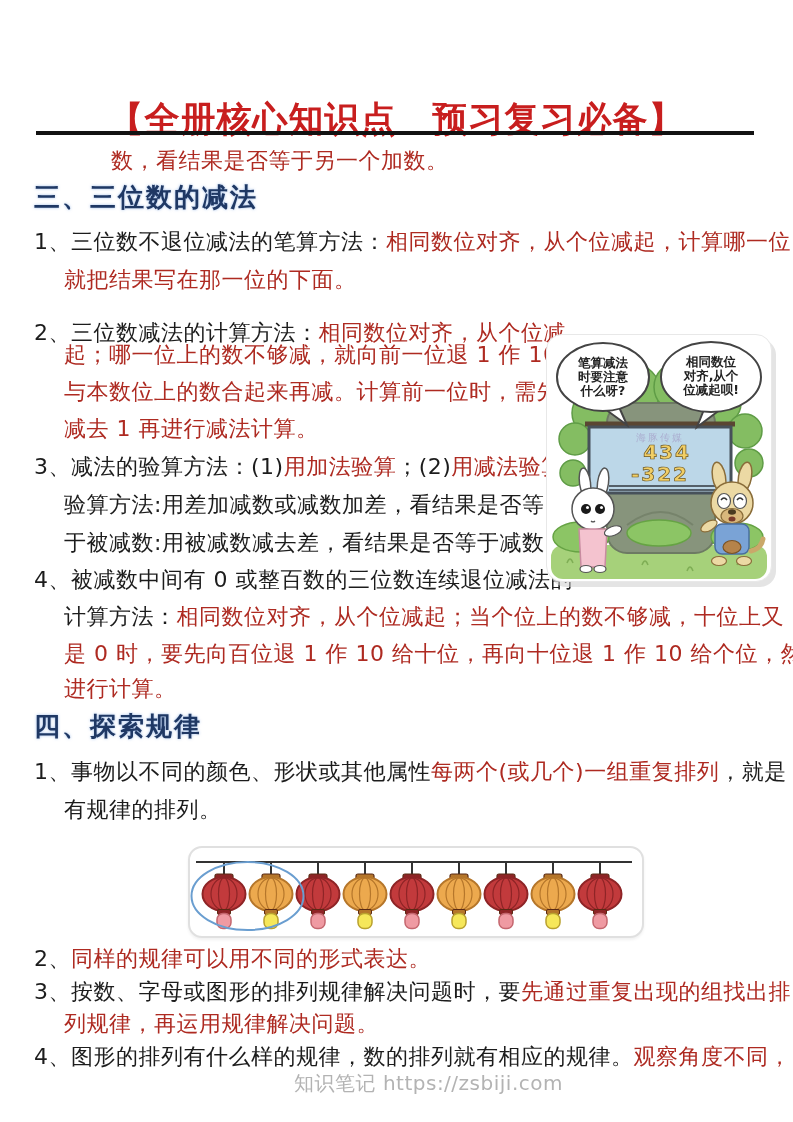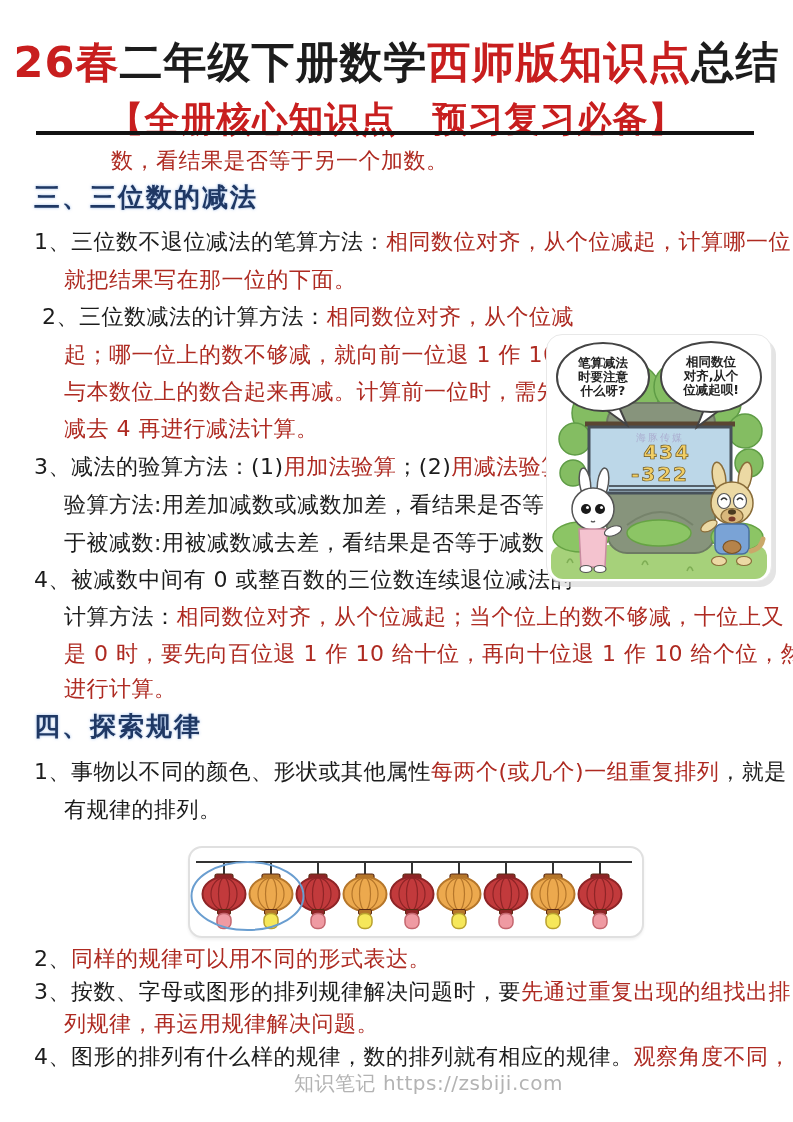--- a/index.html
+++ b/index.html
@@ -52,35 +52,32 @@
   }
   .bubble-text{font-size:12.5px;font-weight:700;fill:#222;}
   .board-num{font-size:20px;font-weight:800;fill:#f2cf66;stroke:#6b5520;stroke-width:0.7px;letter-spacing:2px;}
   .watermark{font-size:10px;fill:rgba(150,125,180,0.45);letter-spacing:2px;}
 </style>
 </head>
 <body>
 
 <div class="page">
 
-  <div class="title">
-    <span class="t-red">26春</span><span class="t-black">二年级下册数学</span><span class="t-red">西师版知识点</span><span class="t-black">总结</span>
-  </div>
   <div class="subtitle">【全册核心知识点　预习复习必备】</div>
   <div class="rule"></div>
 
   <div id="content-area">
       <div class="tline" style="top: 148px; left: 64px; margin-left: 47px;"><span class="seg-red">数，看结果是否等于另一个加数。</span></div>
       <div class="tline heading" style="top: 184px; left: 34px;"><span class="seg-blue">三、三位数的减法</span></div>
       <div class="tline" style="top: 229px; left: 34px;"><span class="seg-black">1、三位数不退位减法的笔算方法：</span><span class="seg-red">相同数位对齐，从个位减起，计算哪一位</span></div>
       <div class="tline" style="top: 267px; left: 64px;"><span class="seg-red">就把结果写在那一位的下面。</span></div>
-      <div class="tline" style="top: 304px; left: 34px; margin-left: 8px;"><span class="seg-black">2、三位数减法的计算方法：</span><span class="seg-red">相同数位对齐，从个位减</span></div>
+      <div class="tline" style="top: 320px; left: 34px;"><span class="seg-black">2、三位数减法的计算方法：</span><span class="seg-red">相同数位对齐，从个位减</span></div>
       <div class="tline" style="top: 342px; left: 64px;"><span class="seg-red">起；哪一位上的数不够减，就向前一位退 1 作 10，</span></div>
       <div class="tline" style="top: 379px; left: 64px;"><span class="seg-red">与本数位上的数合起来再减。计算前一位时，需先</span></div>
-      <div class="tline" style="top: 416px; left: 64px;"><span class="seg-red">减去 4 再进行减法计算。</span></div>
+      <div class="tline" style="top: 416px; left: 64px;"><span class="seg-red">减去 1 再进行减法计算。</span></div>
       <div class="tline" style="top: 454px; left: 34px;"><span class="seg-black">3、减法的验算方法：(1)</span><span class="seg-red">用加法验算</span><span class="seg-black">；(2)</span><span class="seg-red">用减法验算</span><span class="seg-black">。</span></div>
       <div class="tline" style="top: 492px; left: 64px;"><span class="seg-black">验算方法:用差加减数或减数加差，看结果是否等</span></div>
       <div class="tline" style="top: 530px; left: 64px;"><span class="seg-black">于被减数:用被减数减去差，看结果是否等于减数。</span></div>
       <div class="tline" style="top: 567px; left: 34px;"><span class="seg-black">4、被减数中间有 0 或整百数的三位数连续退位减法的</span></div>
       <div class="tline" style="top: 604px; left: 64px;"><span class="seg-black">计算方法：</span><span class="seg-red">相同数位对齐，从个位减起；当个位上的数不够减，十位上又</span></div>
       <div class="tline" style="top: 641px; left: 64px;"><span class="seg-red">是 0 时，要先向百位退 1 作 10 给十位，再向十位退 1 作 10 给个位，然后</span></div>
       <div class="tline" style="top: 676px; left: 64px;"><span class="seg-red">进行计算。</span></div>
       <div class="tline heading" style="top: 713px; left: 34px;"><span class="seg-blue">四、探索规律</span></div>
       <div class="tline" style="top: 759px; left: 34px;"><span class="seg-black">1、事物以不同的颜色、形状或其他属性</span><span class="seg-red">每两个(或几个)一组重复排列</span><span class="seg-black">，就是</span></div>
       <div class="tline" style="top: 797px; left: 64px;"><span class="seg-black">有规律的排列。</span></div>

